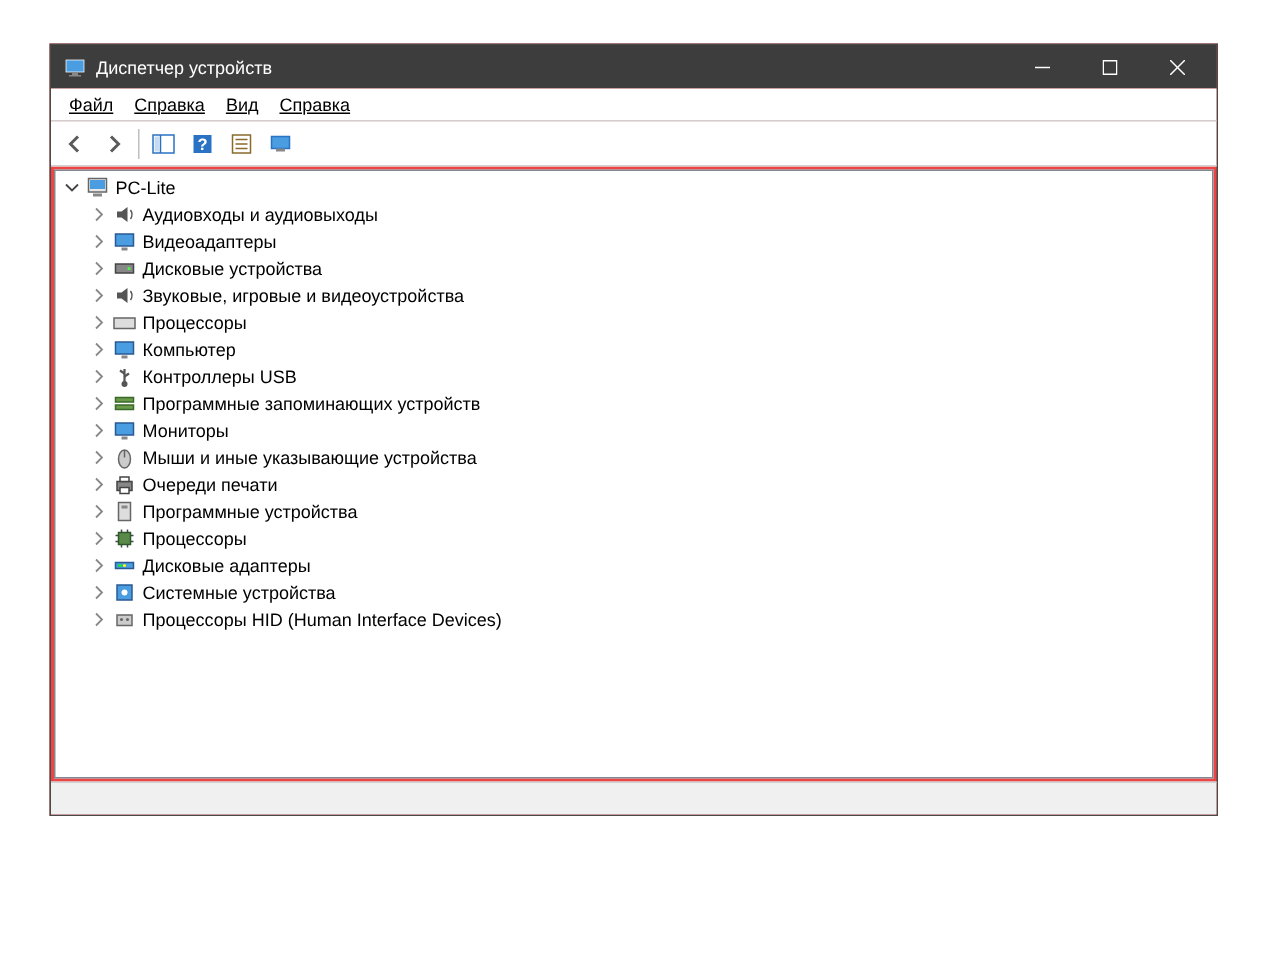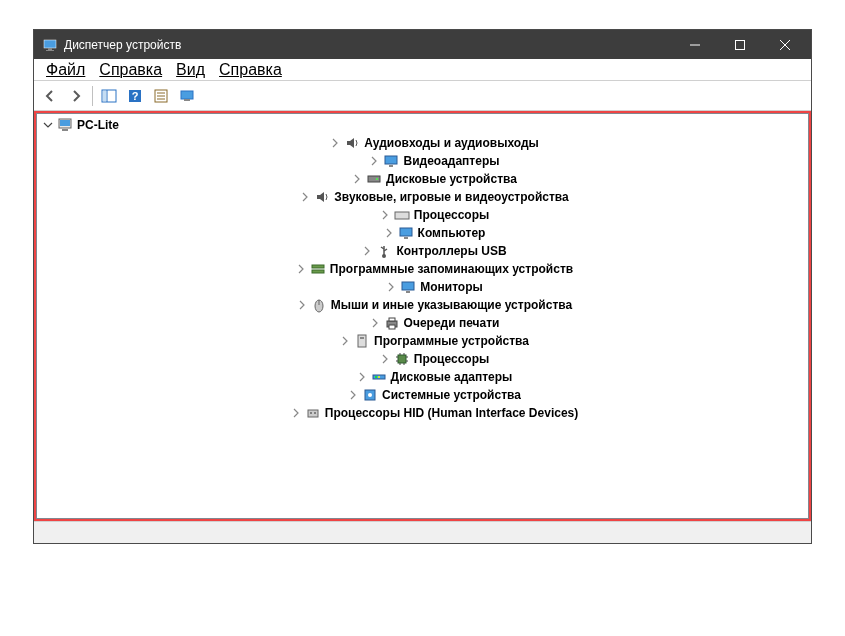--- a/index.html
+++ b/index.html
@@ -3,33 +3,33 @@
 <meta charset="utf-8">
 <style>
 * { box-sizing: border-box; margin: 0; padding: 0; font-family: "Segoe UI", Tahoma, sans-serif; }
 body { background: #fff; width: 845px; height: 636px; overflow: hidden; }
 .window { position: absolute; left: 33px; top: 29px; width: 779px; height: 515px; border: 1px solid #4a4a4a; background: #ef4444; display: flex; flex-direction: column; }
 .titlebar { height: 29px; background: #3d3d3d; color: #fff; display: flex; align-items: center; padding: 0 4px; }
 .titlebar .icon { width: 16px; height: 16px; margin: 0 6px 0 4px; display: flex; align-items: center; justify-content: center; }
 .titlebar .title { font-size: 12px; flex: 1; }
 .titlebar .win-btn { width: 45px; height: 29px; display: flex; align-items: center; justify-content: center; color: #fff; }
 .menubar { height: 22px; background: #fff; border-bottom: 1px solid #d0d0d0; display: flex; align-items: center; padding: 0 6px; gap: 2px; }
-.menubar .menu-item { font-size: 16px; padding: 2px 6px; text-decoration: underline; text-decoration-thickness: 1px; text-underline-offset: 1px; }
+.menubar .menu-item { font-size: 12px; padding: 2px 6px; text-decoration: underline; text-decoration-thickness: 1px; text-underline-offset: 1px; }
 .toolbar { height: 30px; background: #fff; border-bottom: 1px solid #d0d0d0; display: flex; align-items: center; padding: 0 4px; gap: 2px; }
 .toolbar .tb-btn { width: 24px; height: 24px; display: flex; align-items: center; justify-content: center; border: 1px solid transparent; }
 .toolbar .sep { width: 1px; height: 20px; background: #c0c0c0; margin: 0 2px; }
 .tree-container { flex: 1; border: 1px solid #828790; margin: 2px; background: #fff; overflow: auto; }
-.tree { padding: 2px 0; font-weight: bold; }
+.tree { padding: 2px 0; }
 .tree-row { display: flex; align-items: center; height: 18px; font-size: 12px; white-space: nowrap; }
 .expander { width: 14px; height: 14px; display: flex; align-items: center; justify-content: center; flex-shrink: 0; }
 .expander svg { width: 10px; height: 10px; }
 .node-icon { width: 16px; height: 16px; margin: 0 4px 0 2px; display: flex; align-items: center; justify-content: center; flex-shrink: 0; }
 .node-label { }
 .indent-0 { padding-left: 4px; }
-.indent-1 { padding-left: 22px; justify-content: center; }
+.indent-1 { padding-left: 22px; }
 .statusbar { height: 22px; border-top: 1px solid #d0d0d0; background: #f0f0f0; }
 </style>
 </head>
 <body>
 
 <div class="window">
 
   <div class="titlebar">
     <span class="icon">
       <svg viewBox="0 0 16 16">

